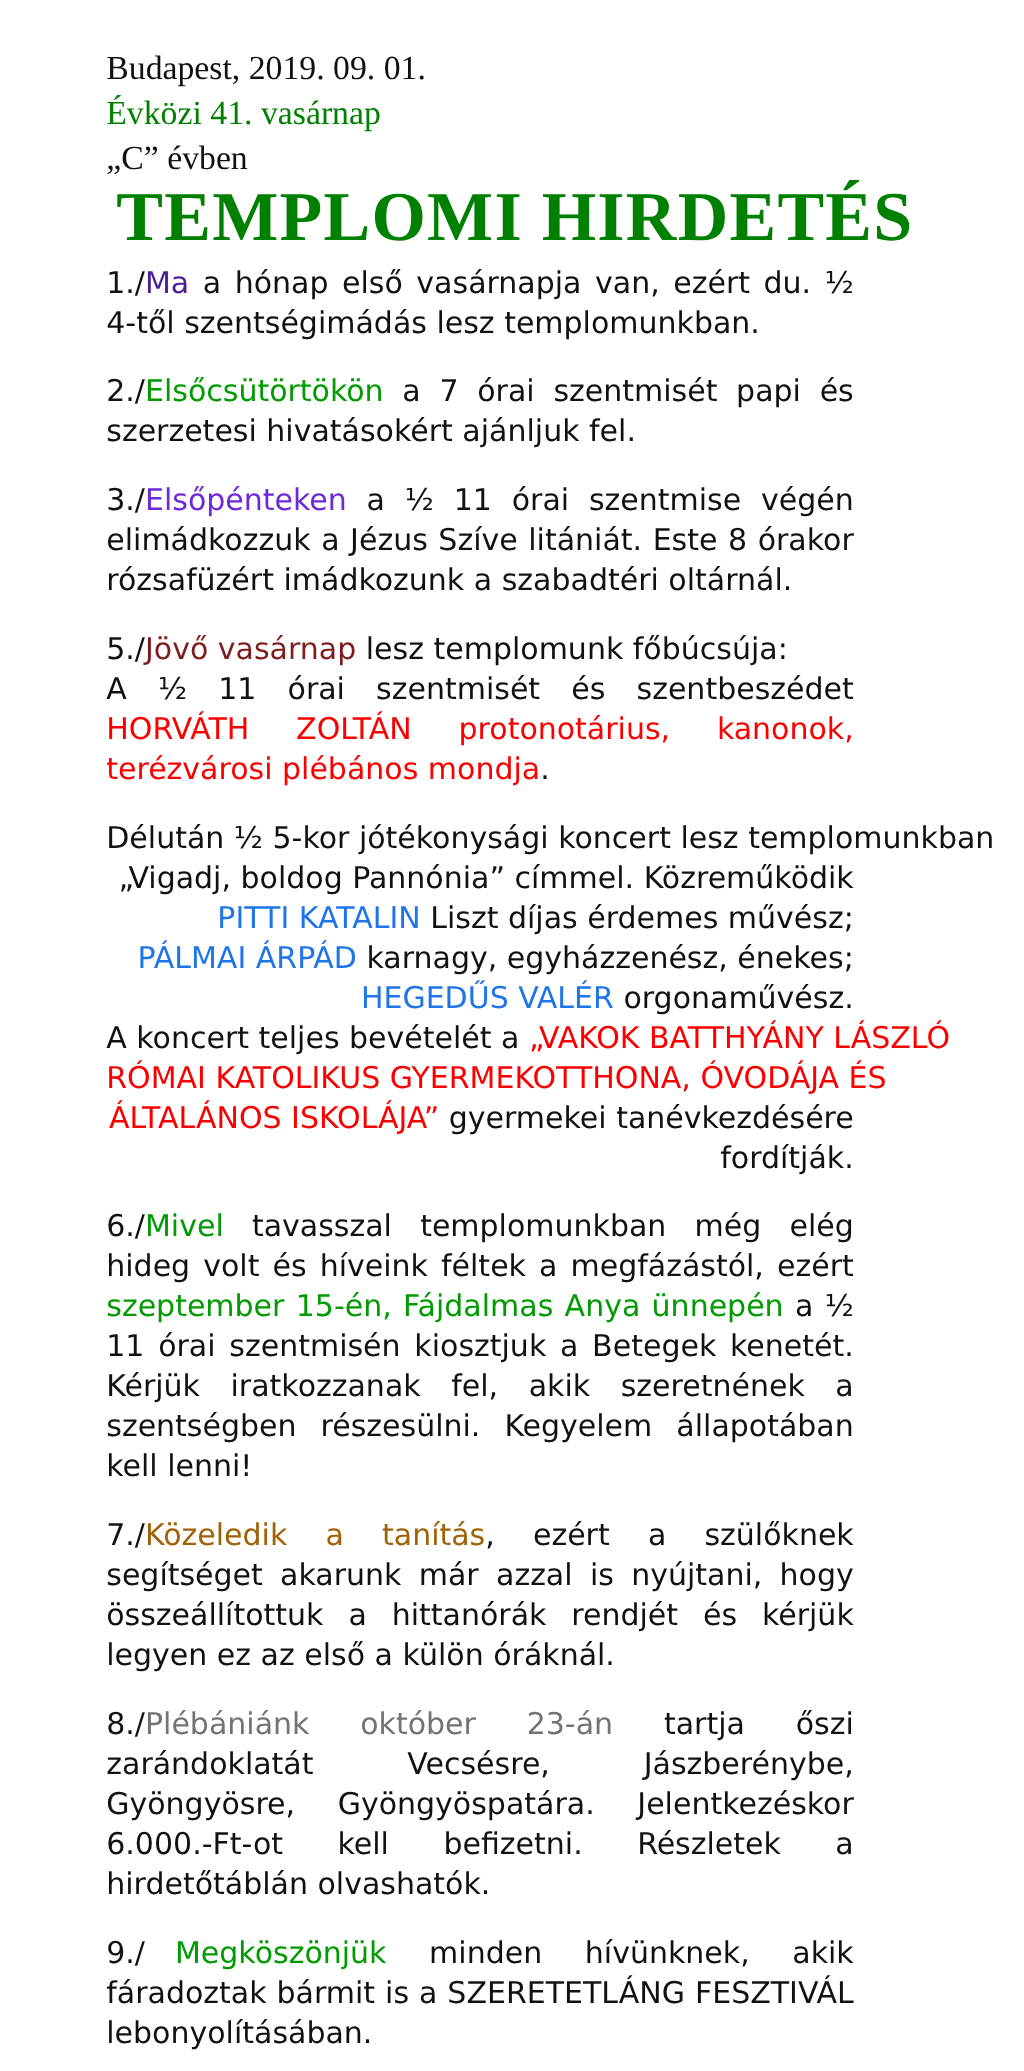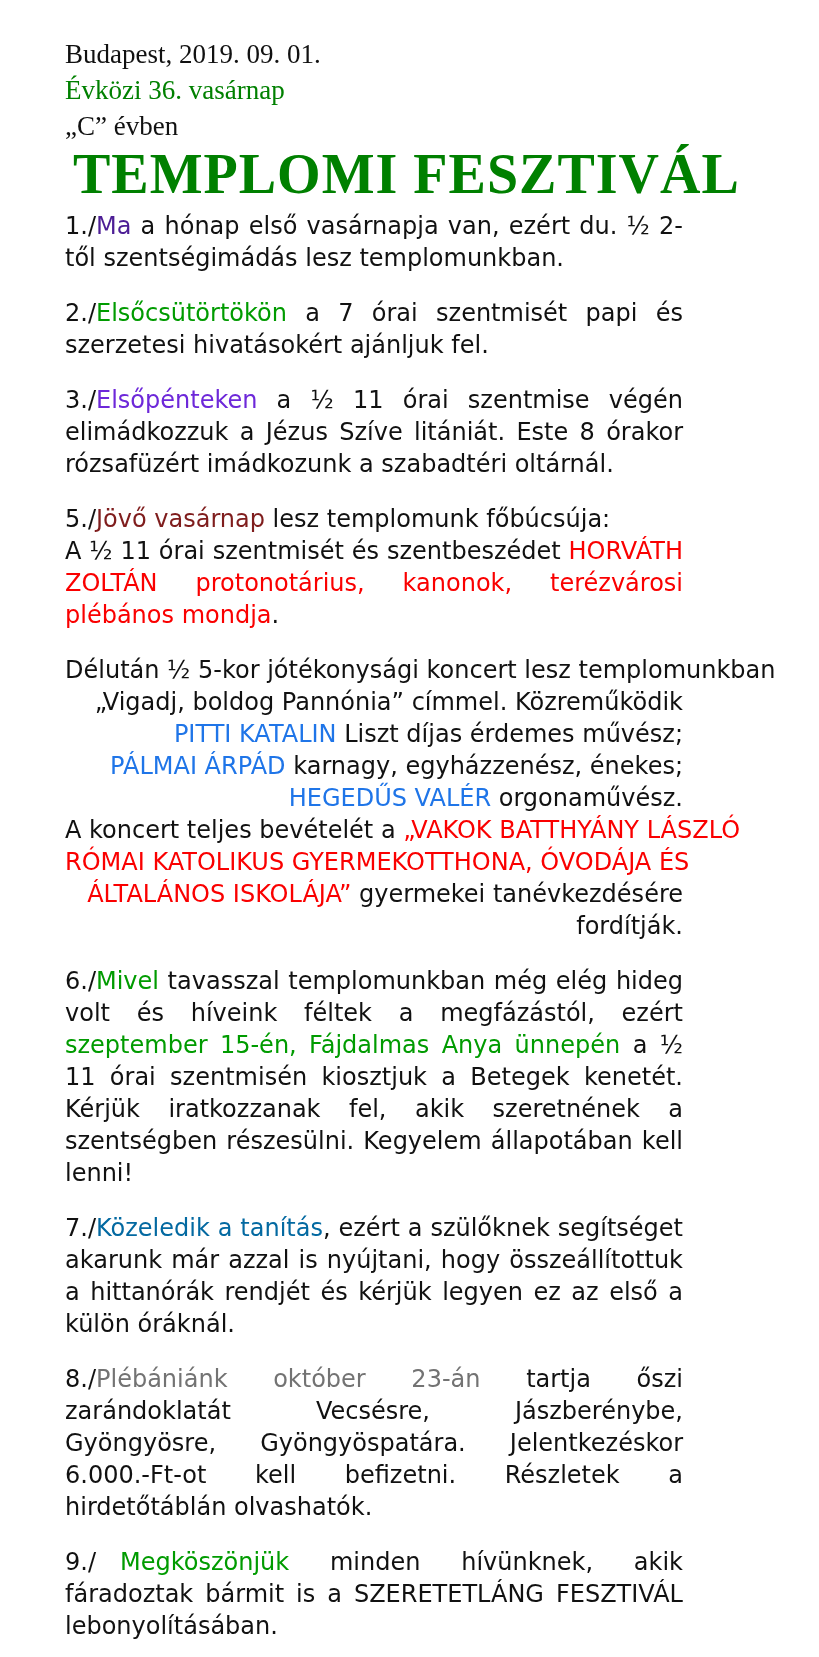--- a/index.html
+++ b/index.html
@@ -1,20 +1,20 @@
 <!DOCTYPE html>
 <html><head>
 <meta charset="utf-8">
 <style>
   html,body{margin:0;padding:0;}
   body{
     width:819px;height:1657px;background:#ffffff;overflow:hidden;
     font-family:"DejaVu Sans",sans-serif;color:#111111;
   }
-  .page{box-sizing:border-box;width:756px;height:1657px;padding:36px 73px 0 65px;}
+  .page{box-sizing:border-box;width:756px;height:1657px;padding:36px 73px 0 85px;}
   .hdr-line{
     font-family:"Liberation Serif","DejaVu Serif",serif;
     font-size:27px;line-height:36px;color:#111111;white-space:nowrap;
   }
   .hdr-line.green{color:#008000;}
   .main-title{
     font-family:"Liberation Serif","DejaVu Serif",serif;
     font-weight:bold;font-size:56px;line-height:60px;letter-spacing:1px;
     color:#008000;white-space:nowrap;padding-left:8px;margin:0 0 6px 0;
   }
@@ -23,32 +23,32 @@
   .para.center{text-align:right;}
   .para.no-gap{margin-bottom:0;}
   .nw{white-space:nowrap;}
 </style>
 </head>
 <body>
 
 <div class="page">
   <header>
     <div class="hdr-line">Budapest, 2019. 09. 01.</div>
-    <div class="hdr-line green">Évközi 36. vasárnap</div>
+    <div class="hdr-line green">Évközi 41. vasárnap</div>
     <div class="hdr-line">„C” évben</div>
-    <h1 class="main-title">TEMPLOMI FESZTIVÁL</h1>
+    <h1 class="main-title">TEMPLOMI HIRDETÉS</h1>
   </header>
 
   <main>
     <div>
-        <p class="para justify"><span>1./</span><span style="color: #4c1d95;">Ma</span><span> a hónap első vasárnapja van, ezért du. ½ 2-től szentségimádás lesz templomunkban.</span></p>
+        <p class="para justify"><span>1./</span><span style="color: #4c1d95;">Ma</span><span> a hónap első vasárnapja van, ezért du. ½ 4-től szentségimádás lesz templomunkban.</span></p>
         <p class="para justify"><span>2./</span><span style="color: rgb(0, 155, 0);">Elsőcsütörtökön</span><span> a 7 órai szentmisét papi és szerzetesi hivatásokért ajánljuk fel.</span></p>
         <p class="para justify"><span>3./</span><span style="color: #6d28d9;">Elsőpénteken</span><span> a ½ 11 órai szentmise végén elimádkozzuk a Jézus Szíve litániát. Este 8 órakor rózsafüzért imádkozunk a szabadtéri oltárnál.</span></p>
         <p class="para justify no-gap"><span>5./</span><span style="color: #7f1d1d;">Jövő vasárnap</span><span> lesz templomunk főbúcsúja:</span></p>
         <p class="para justify"><span>A ½ 11 órai szentmisét és szentbeszédet </span><span style="color: rgb(250, 0, 0);">HORVÁTH ZOLTÁN protonotárius, kanonok, terézvárosi plébános mondja</span><span>.</span></p>
         <p class="para center"><span class="nw"><span>Délután ½ 5-kor jótékonysági koncert lesz templomunkban</span></span><br><span class="nw"><span>„Vigadj, boldog Pannónia” címmel. Közreműködik</span></span><br><span class="nw"><span style="color: rgb(31, 117, 232);">PITTI KATALIN</span><span> Liszt díjas érdemes művész;</span></span><br><span class="nw"><span style="color: rgb(31, 117, 232);">PÁLMAI ÁRPÁD</span><span> karnagy, egyházzenész, énekes;</span></span><br><span class="nw"><span style="color: rgb(31, 117, 232);">HEGEDŰS VALÉR</span><span> orgonaművész.</span></span><br><span class="nw"><span>A koncert teljes bevételét a </span><span style="color: rgb(250, 0, 0);">„VAKOK BATTHYÁNY LÁSZLÓ</span></span><br><span class="nw"><span style="color: rgb(250, 0, 0);">RÓMAI KATOLIKUS GYERMEKOTTHONA, ÓVODÁJA ÉS</span></span><br><span class="nw"><span style="color: rgb(250, 0, 0);">ÁLTALÁNOS ISKOLÁJA”</span><span> gyermekei tanévkezdésére</span></span><br><span class="nw"><span>fordítják.</span></span></p>
         <p class="para justify"><span>6./</span><span style="color: rgb(0, 155, 0);">Mivel</span><span> tavasszal templomunkban még elég hideg volt és híveink féltek a megfázástól, ezért </span><span style="color: rgb(0, 155, 0);">szeptember 15-én, Fájdalmas Anya ünnepén</span><span> a ½ 11 órai szentmisén kiosztjuk a Betegek kenetét. Kérjük iratkozzanak fel, akik szeretnének a szentségben részesülni. Kegyelem állapotában kell lenni!</span></p>
-        <p class="para justify"><span>7./</span><span style="color: #0369a1;">Közeledik a tanítás</span><span>, ezért a szülőknek segítséget akarunk már azzal is nyújtani, hogy összeállítottuk a hittanórák rendjét és kérjük legyen ez az első a külön óráknál.</span></p>
+        <p class="para justify"><span>7./</span><span style="color: #a16207;">Közeledik a tanítás</span><span>, ezért a szülőknek segítséget akarunk már azzal is nyújtani, hogy összeállítottuk a hittanórák rendjét és kérjük legyen ez az első a külön óráknál.</span></p>
         <p class="para justify"><span>8./</span><span style="color: #737373;">Plébániánk október 23-án</span><span> tartja őszi zarándoklatát Vecsésre, Jászberénybe, Gyöngyösre, Gyöngyöspatára. Jelentkezéskor 6.000.-Ft-ot kell befizetni. Részletek a hirdetőtáblán olvashatók.</span></p>
         <p class="para justify"><span>9./</span><span style="color: rgb(0, 155, 0); margin-left: 24px;">Megköszönjük</span><span> minden hívünknek, akik fáradoztak bármit is a SZERETETLÁNG FESZTIVÁL lebonyolításában.</span></p>
       </div>
   </main>
 </div>
 
 </body></html>

